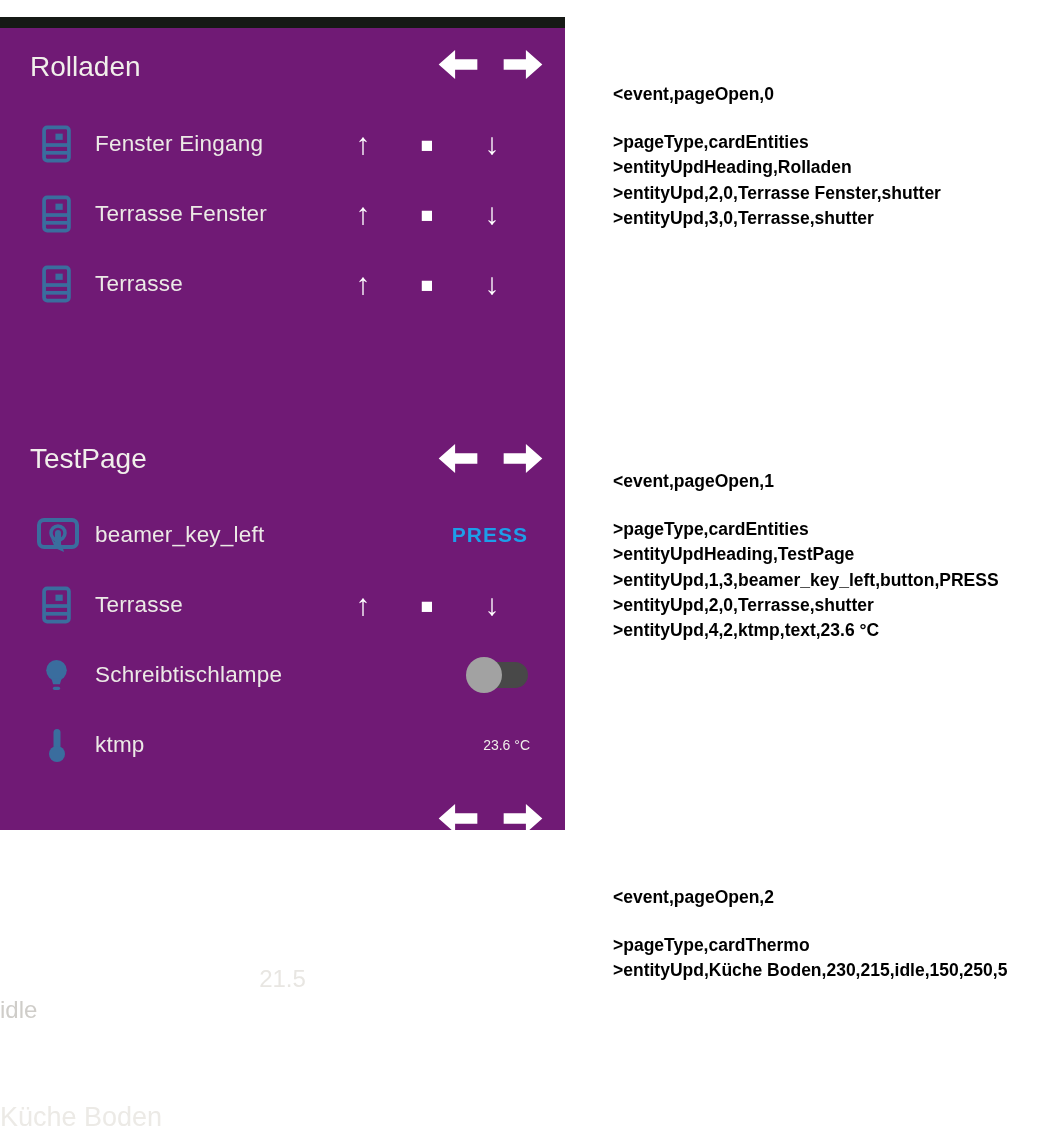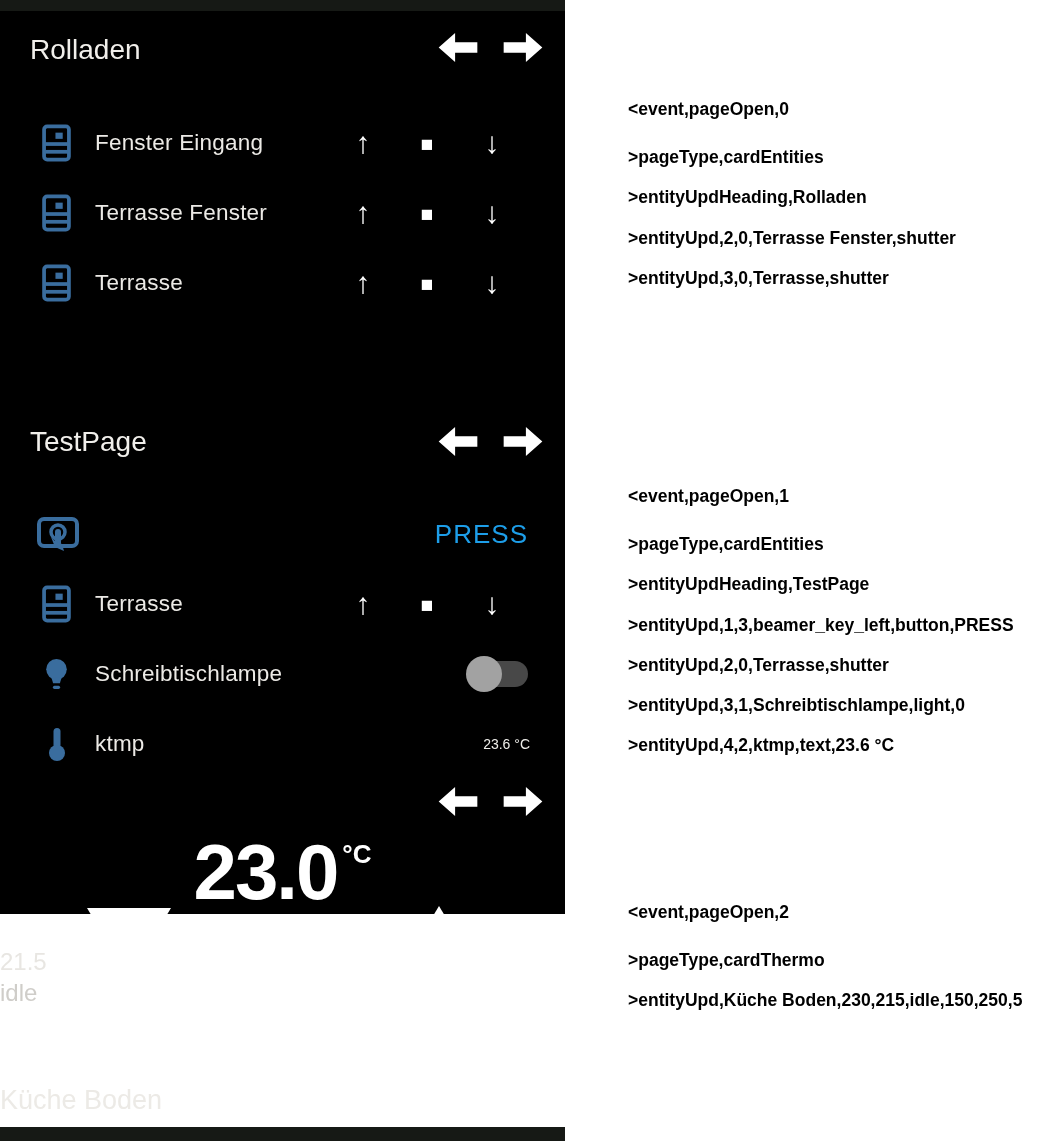--- a/index.html
+++ b/index.html
@@ -1,60 +1,60 @@
 <!DOCTYPE html>
 <html><head>
 <meta charset="utf-8">
 <style>
   html,body{margin:0;padding:0;background:#ffffff;}
   .page{position:relative;width:1045px;height:1141px;background:#ffffff;overflow:hidden;
         font-family:"Liberation Sans",sans-serif;}
   
-  .device{position:absolute;left:0;top:0;width:565px;height:914px;background:#000000;}
+  .device{position:absolute;left:0;top:17px;width:565px;height:813px;background:#701a75;}
   .edge-top{position:absolute;left:0;top:0;width:565px;height:11px;background:#161915;}
   .edge-bottom{position:absolute;left:0;top:1127px;width:565px;height:14px;background:#161915;}
   .card-title{position:absolute;left:30px;margin:0;font-size:28px;font-weight:400;color:#f1efeb;line-height:1.2;}
   .title1{top:33px}.title2{top:425px}
   .nav{position:absolute;display:flex;gap:25px;}
   .nav1{left:438px;top:33px}.nav2{left:438px;top:427px}.nav3{left:438px;top:787px}
   .nav svg{width:40px;height:29px;fill:#ffffff;display:block;}
-  .row{position:absolute;left:0;width:565px;height:44px;margin-top:16px;}
+  .row{position:absolute;left:0;width:565px;height:44px;}
   .t105{top:105px}.t175{top:175px}.t245{top:245px}
   .t496{top:496px}.t566{top:566px}.t636{top:636px}.t706{top:706px}
   .icon{position:absolute;display:block;}
   .icon-shutter{left:42px;top:3px;width:29px;height:38px;}
   .icon-touch{left:36px;top:2px;width:44px;height:42px;}
   .icon-bulb{left:42px;top:5px;width:29px;height:35px;}
   .icon-thermo{left:45px;top:3px;width:24px;height:38px;}
   .label{position:absolute;left:95px;top:0;line-height:44px;font-size:22.5px;color:#eceae6;letter-spacing:.2px;}
   .ctl{position:absolute;top:0;width:32px;text-align:center;line-height:44px;color:#ffffff;}
   .ctl-up{left:347px;font-size:30px;}
   .ctl-stop{left:411px;font-size:21px;line-height:46px;}
   .ctl-down{left:476px;font-size:30px;}
-  .press{position:absolute;right:37px;top:0;line-height:44px;font-size:26px;font-weight:400;
+  .press{position:absolute;right:37px;top:0;line-height:44px;font-size:21px;font-weight:700;
          color:#1d9ee9;letter-spacing:1px;}
   .value{position:absolute;right:35px;top:0;line-height:44px;font-size:14px;color:#efeeea;}
   .toggle{position:absolute;left:466px;top:0;width:64px;height:44px;cursor:pointer;}
   .toggle-track{position:absolute;left:4px;top:9px;width:58px;height:26px;border-radius:13px;background:#484848;}
   .toggle-knob{position:absolute;left:0;top:4px;width:36px;height:36px;border-radius:50%;background:#a2a2a2;}
   
   .thermo-temp{position:absolute;top:833px;left:0;width:565px;text-align:center;color:#ffffff;
                font-weight:700;line-height:1;}
   .temp-main{font-size:78px;letter-spacing:-2px;}
   .temp-unit{font-size:26px;vertical-align:top;position:relative;top:8px;margin-left:5px;}
   .tri{position:absolute;}
   .tri svg{display:block;fill:#ffffff;}
   .tri-down{left:87px;top:908px;}
   .tri-up{left:397px;top:906px;}
-  .setpoint{position:absolute;top:948px;left:0;width:565px;text-align:left;font-size:24px;color:#e8e6e2;}
+  .setpoint{position:absolute;top:948px;left:0;width:565px;text-align:center;font-size:24px;color:#e8e6e2;}
   .hvac{position:absolute;top:979px;left:0;width:565px;text-align:left;font-size:24px;color:#cfcdc9;}
   .thermo-label{position:absolute;top:1085px;left:0;width:565px;text-align:left;font-size:27px;color:#eceae6;}
   
   .proto{position:absolute;left:612px;width:430px;color:#000;font-weight:700;font-size:17.5px;line-height:24.2px;}
-  .proto p{margin:16px;white-space:nowrap;}
+  .proto p{margin:1px;white-space:nowrap;}
   .proto .lines{margin-top:24px;}
   .b1{top:81px}.b2{top:468px}.b3{top:884px}
 </style>
 </head>
 <body>
 
 <div class="page">
 
   <div class="device">
     <div class="edge-top"></div>
@@ -118,20 +118,21 @@
         </svg>
     </div>
 
     <div class="row t496">
       <svg class="icon icon-touch" viewBox="0 0 44 42">
         <rect x="3" y="5" width="38" height="27" rx="5" fill="none" stroke="#3a6d9e" stroke-width="4"></rect>
         <circle cx="22" cy="18" r="7" fill="none" stroke="#3a6d9e" stroke-width="3.5"></circle>
         <rect x="19" y="15" width="6" height="17" rx="3" fill="#3a6d9e"></rect>
         <path d="M19 27 l-4 -4 4 10 9 4 -2 -7 z" fill="#3a6d9e"></path>
       </svg>
+      <span class="label">beamer_key_left</span>
       <span class="press">PRESS</span>
     </div>
 
     <div class="row t566">
       <svg class="icon icon-shutter" viewBox="0 0 28 36">
         <rect x="2" y="2" width="24" height="32" rx="3" fill="none" stroke="#3a6d9e" stroke-width="3.6"></rect>
         <rect x="13" y="8" width="7" height="6" fill="#3a6d9e"></rect>
         <line x1="3" y1="19" x2="25" y2="19" stroke="#3a6d9e" stroke-width="3.6"></line>
         <line x1="3" y1="26.5" x2="25" y2="26.5" stroke="#3a6d9e" stroke-width="3.6"></line>
       </svg>
@@ -204,21 +205,20 @@
     </div>
   </div>
 
   <div class="proto b2">
     <p>&lt;event,pageOpen,1</p>
     <div class="lines">
       <p>&gt;pageType,cardEntities</p>
       <p>&gt;entityUpdHeading,TestPage</p>
       <p>&gt;entityUpd,1,3,beamer_key_left,button,PRESS</p>
       <p>&gt;entityUpd,2,0,Terrasse,shutter</p>
-      <p>&gt;entityUpd,3,1,Schreibtischlampe,light,0</p>
       <p>&gt;entityUpd,4,2,ktmp,text,23.6 °C</p>
     </div>
   </div>
 
   <div class="proto b3">
     <p>&lt;event,pageOpen,2</p>
     <div class="lines">
       <p>&gt;pageType,cardThermo</p>
       <p>&gt;entityUpd,Küche Boden,230,215,idle,150,250,5</p>
     </div>

